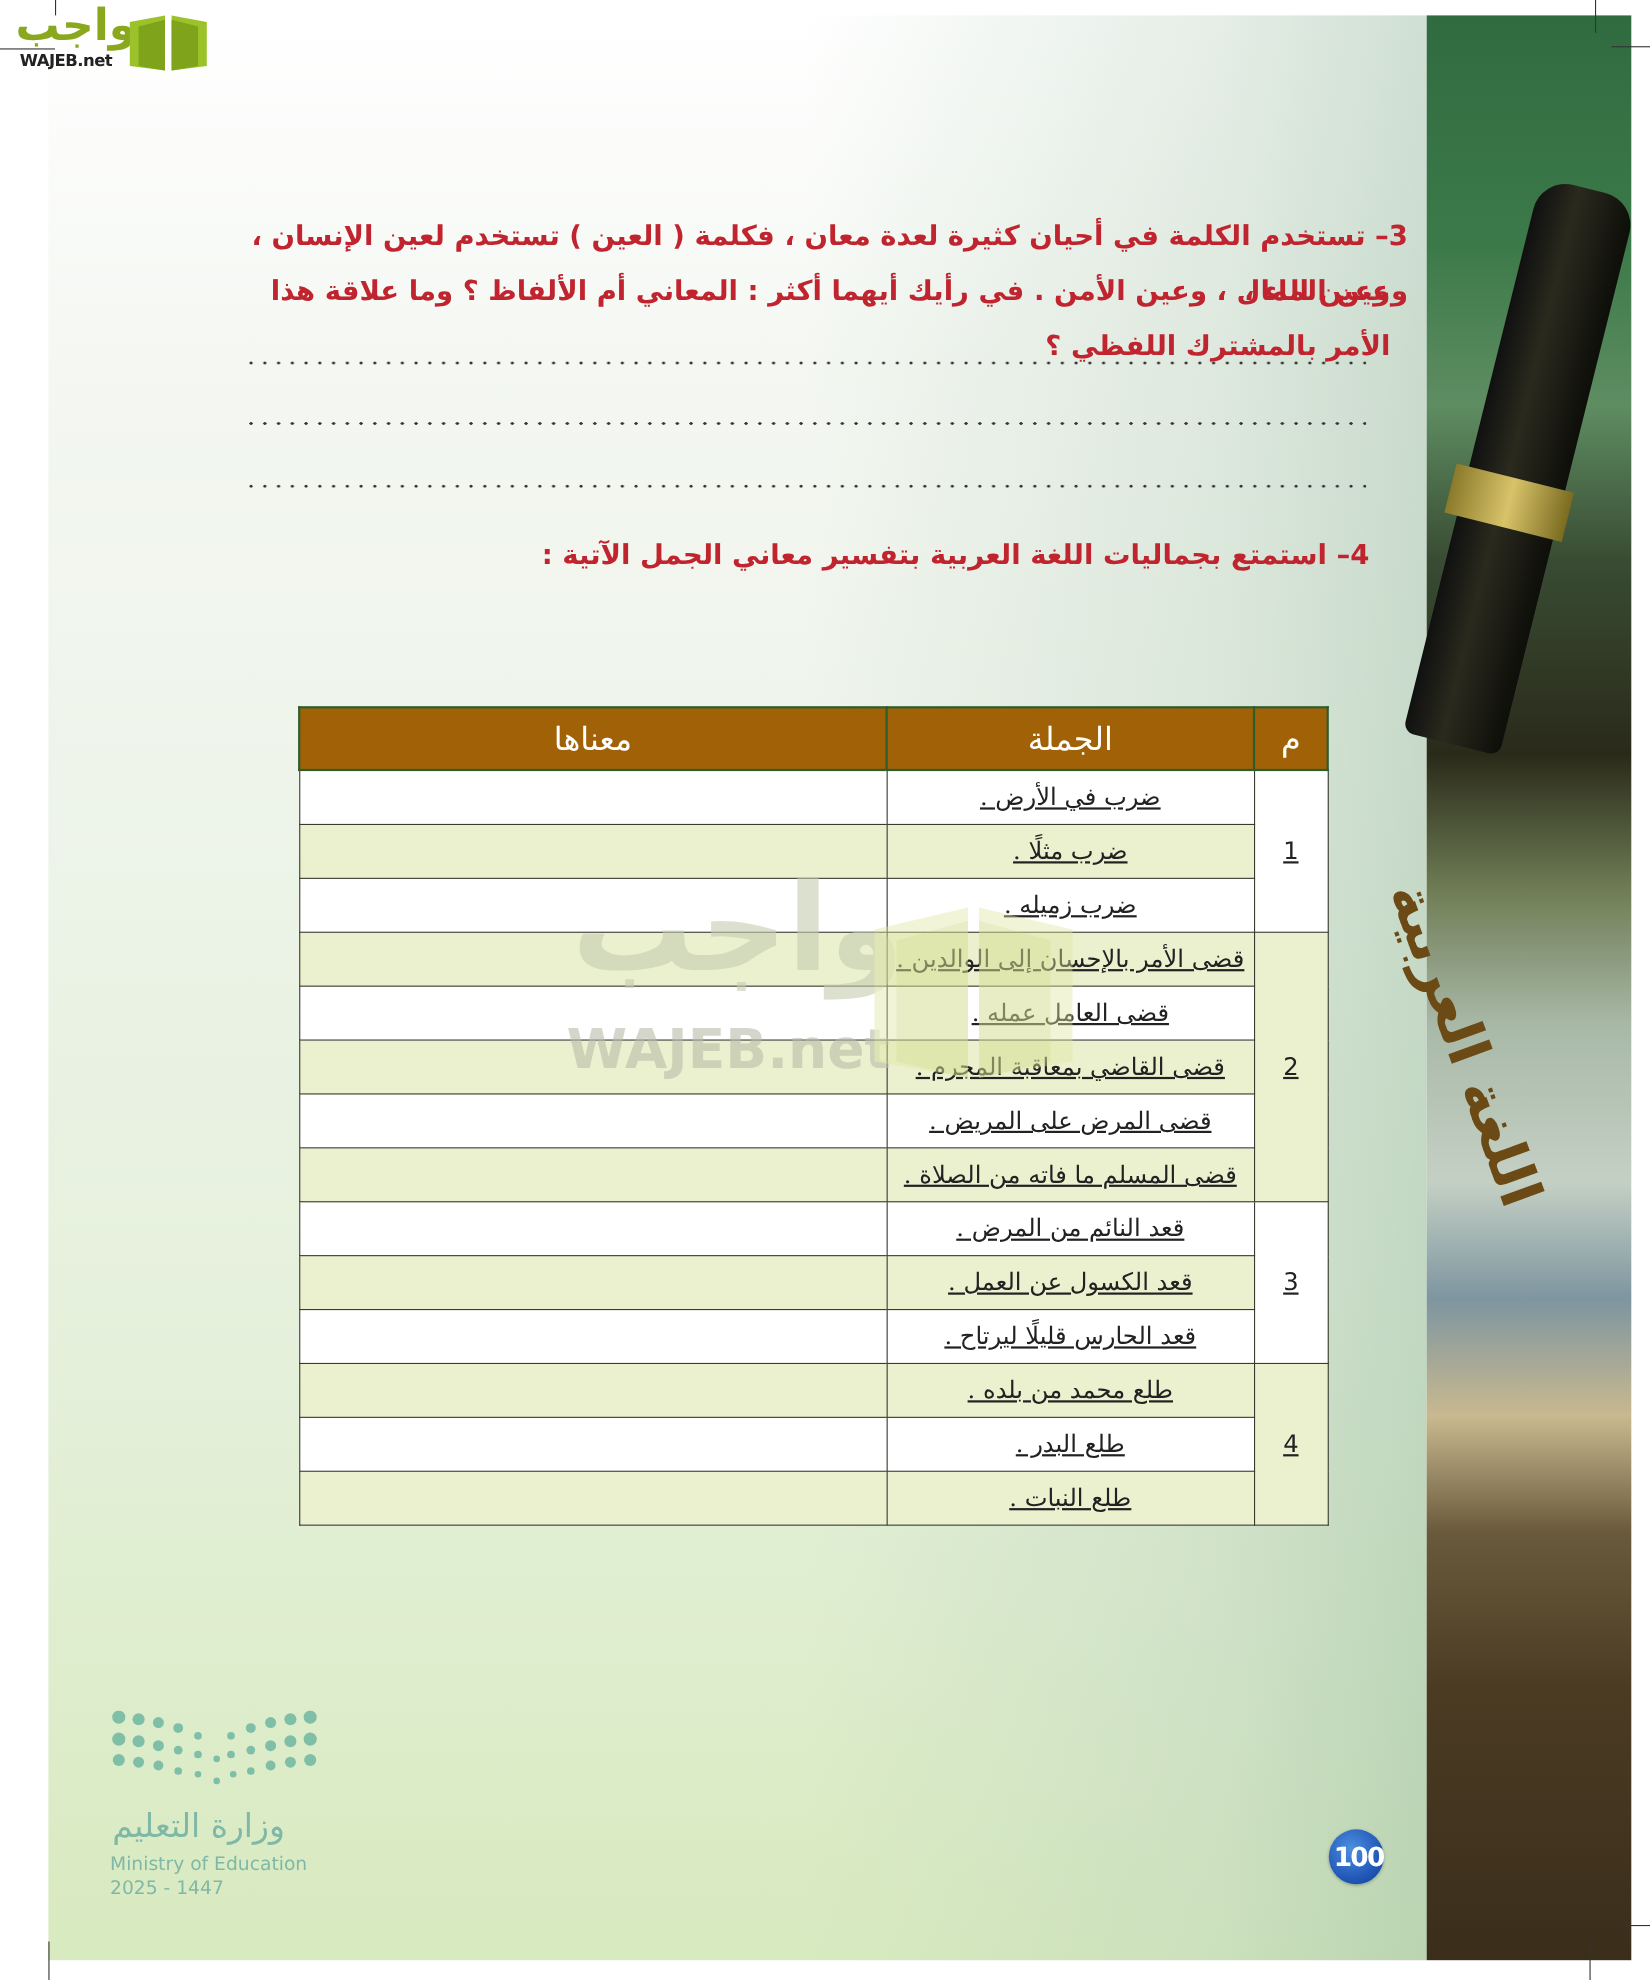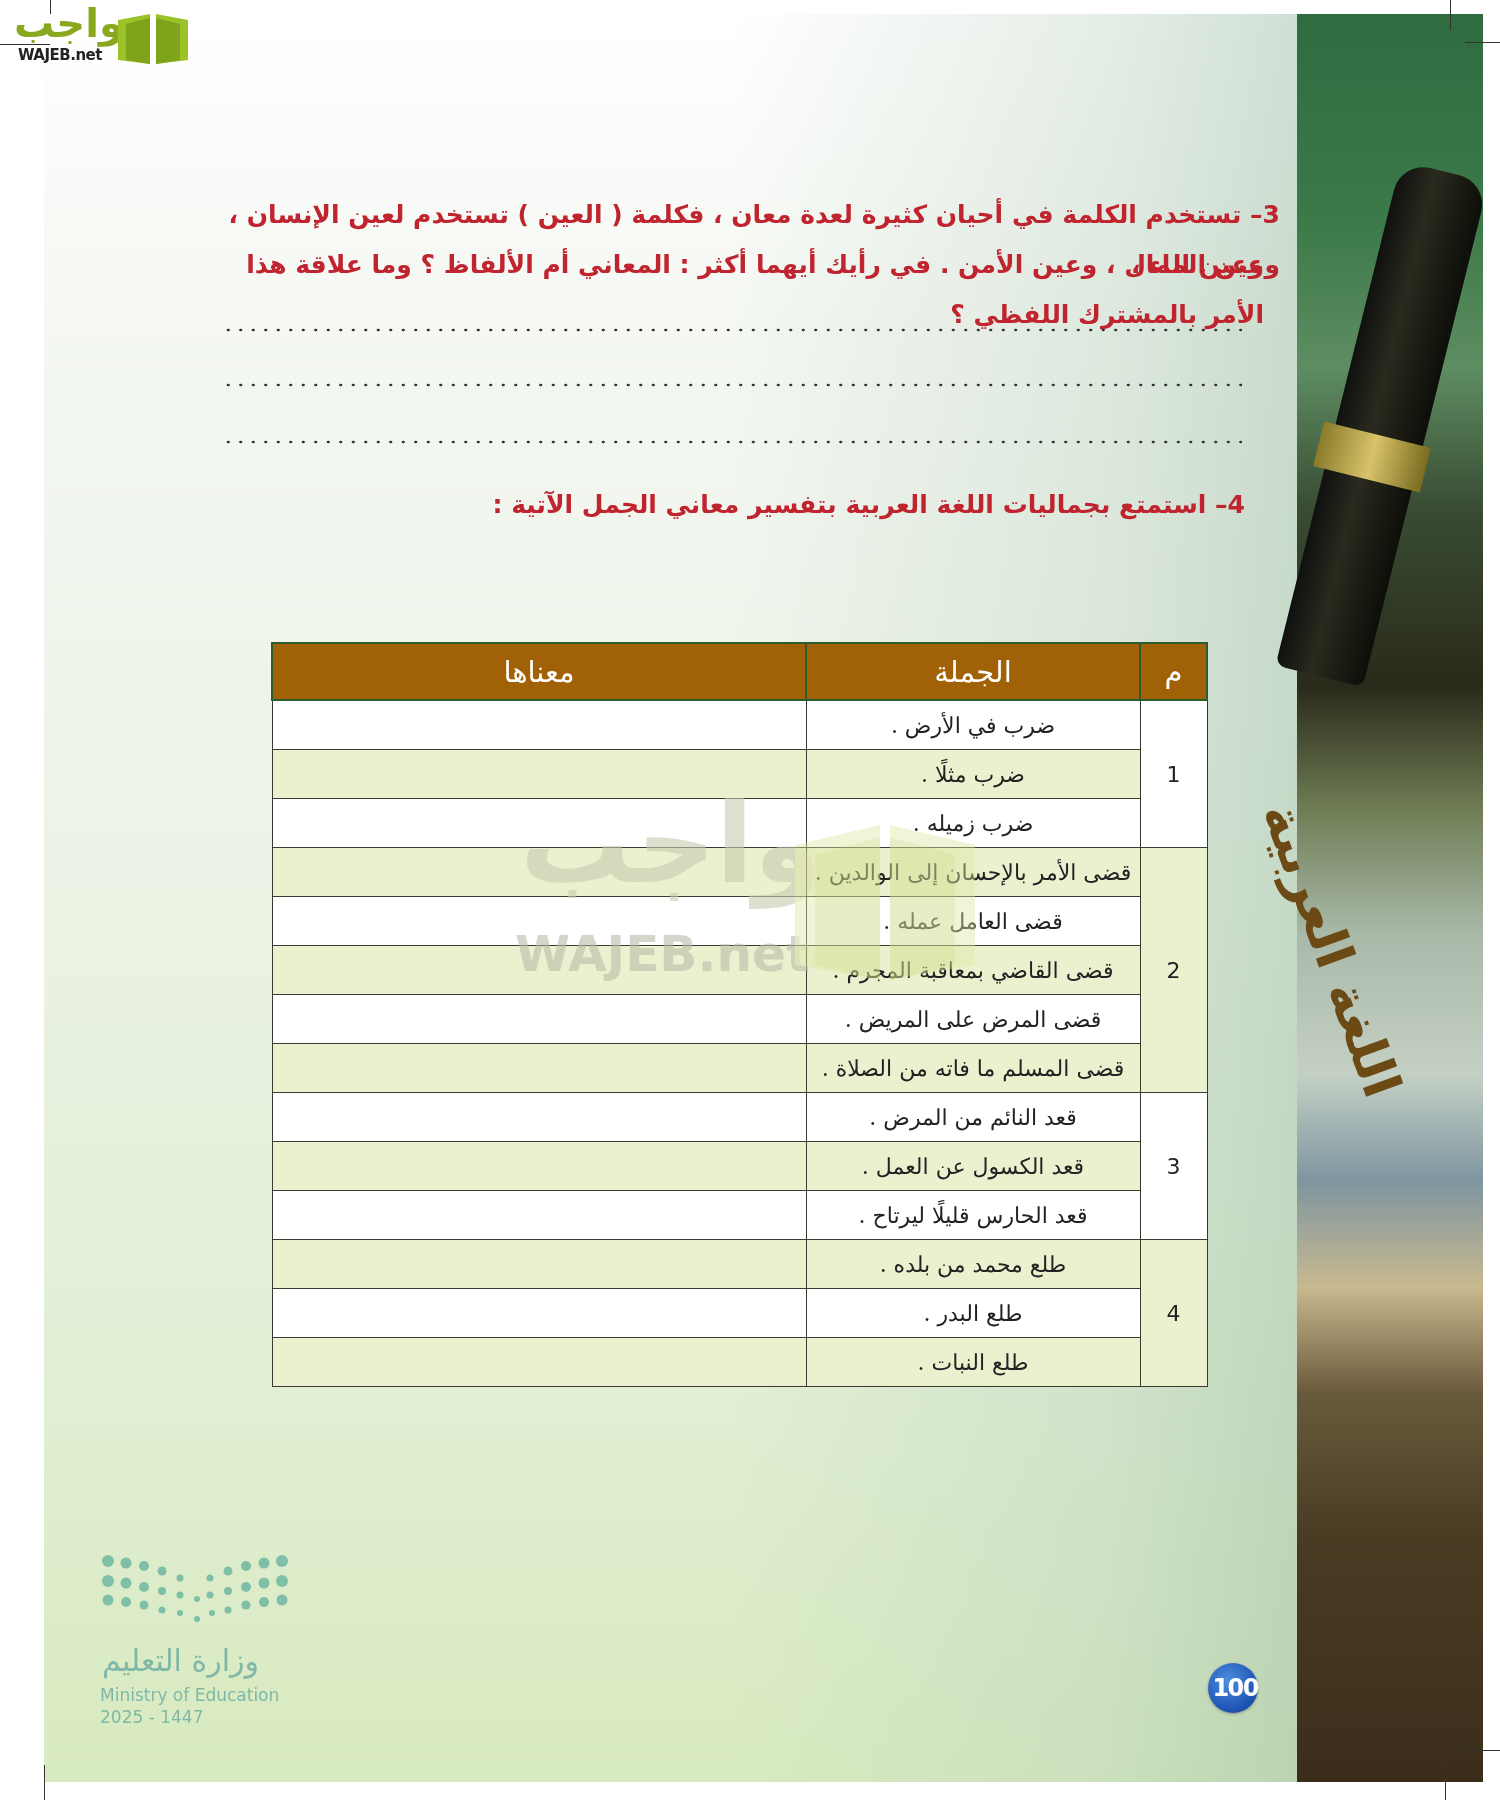--- a/index.html
+++ b/index.html
@@ -61,20 +61,21 @@
     border-collapse:collapse; direction:rtl; table-layout:fixed;
     font-family:"DejaVu Serif", serif;
   }
   table.meanings th {
     background:#a16207; color:#fff; height:53px; font-weight:normal; font-size:29px;
     border:2px solid #2d5c2f;
   }
   table.meanings td {
     border:1.5px solid #3a3a30; height:48px; font-size:22px; color:#222; text-align:center;
     padding:0;
+    text-decoration:underline;
   }
   td.num { font-family:"DejaVu Sans", sans-serif; font-size:24px; }
   .white { background:#ffffff; }
   .green { background:#ebf1cf; }
 
   .watermark {
     position:absolute; left:510px; top:820px; width:480px; height:170px; pointer-events:none;
     opacity:0.6;
   }
   .watermark .ar { position:absolute; left:10px; top:-40px; font-size:110px; font-weight:bold; color:#c5ccb0; direction:rtl; }

